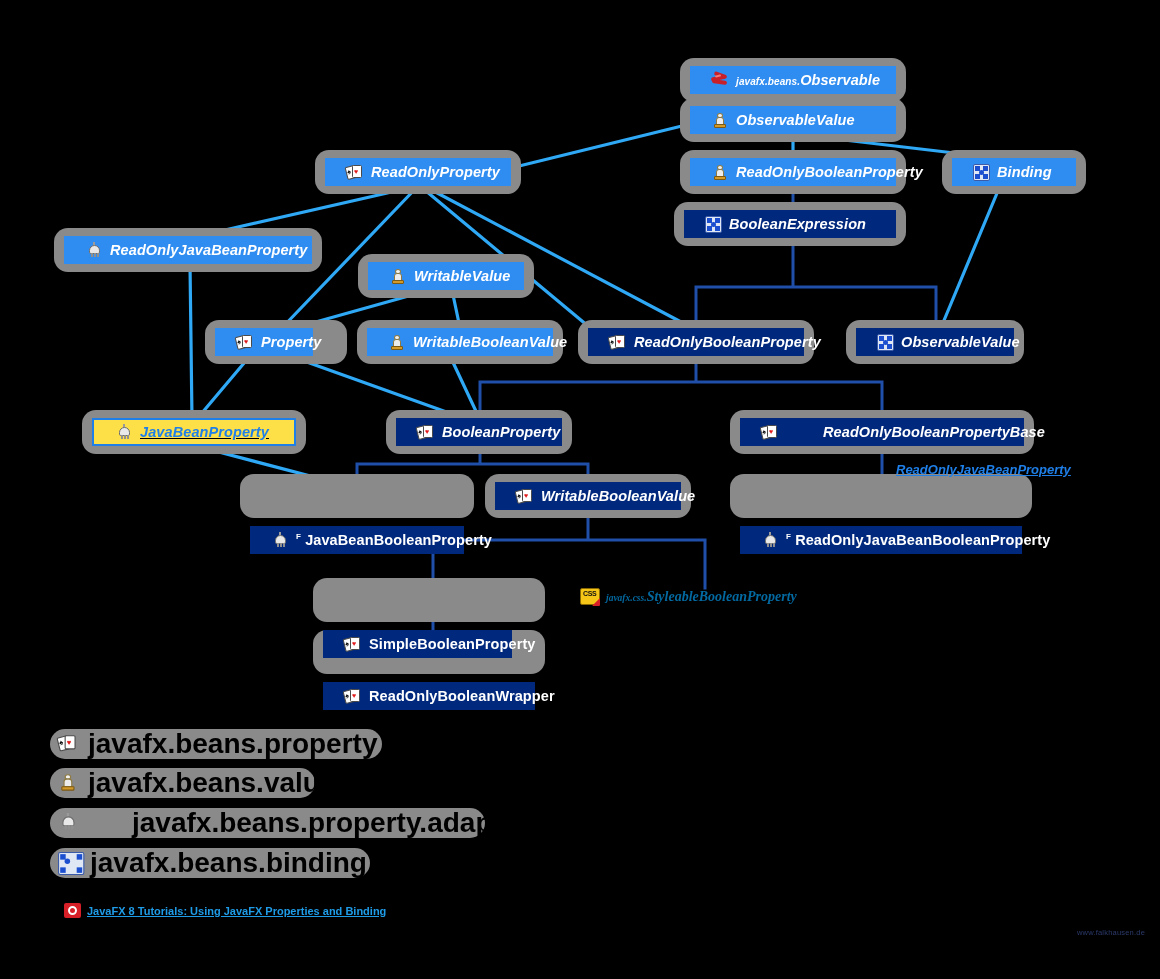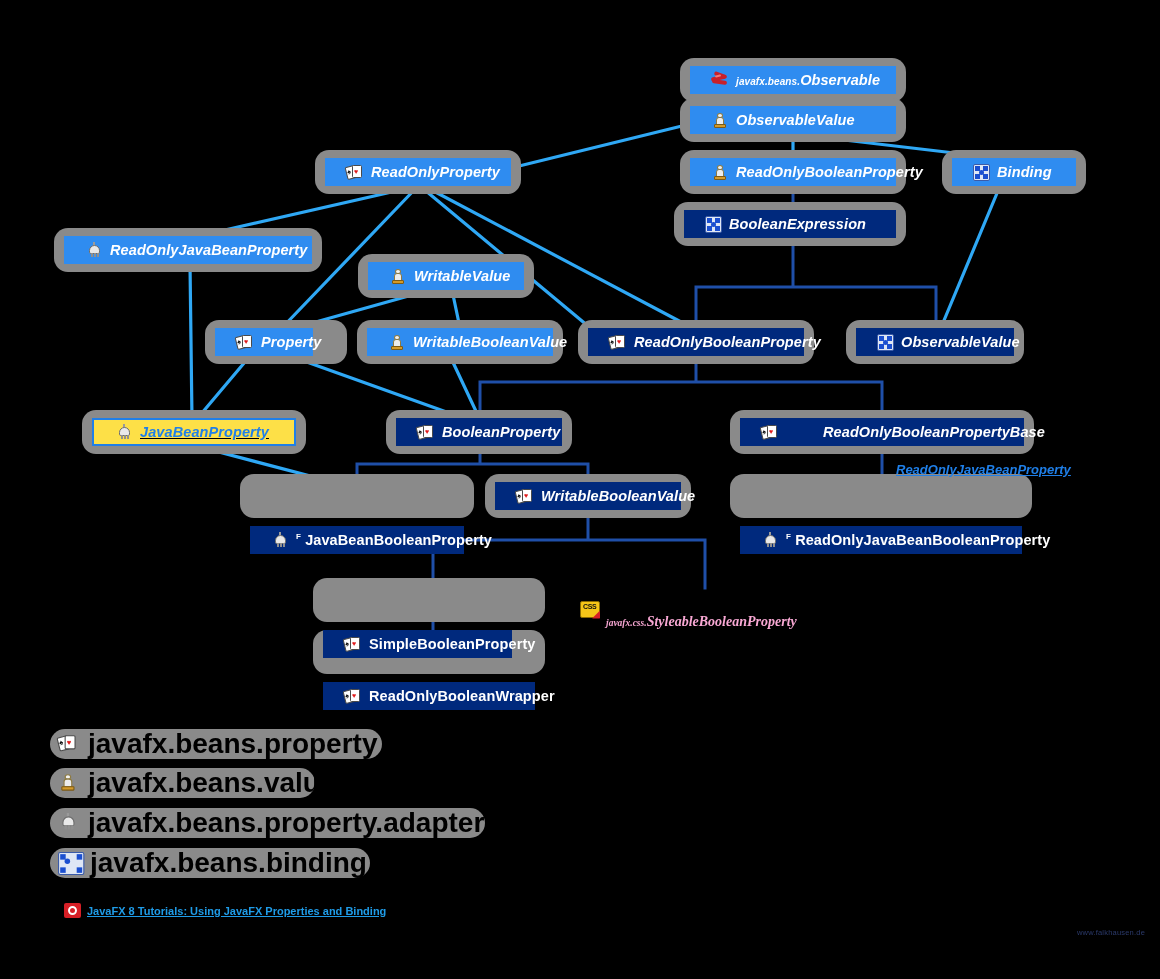--- a/index.html
+++ b/index.html
@@ -91,22 +91,22 @@
   .ico-stop{width:17px;height:15px;background:#d61f26;border-radius:2px;margin-right:6px;}
   .ico-stop .o{position:absolute;left:4px;top:3px;width:9px;height:9px;
       border:2px solid #fff;border-radius:50%;box-sizing:border-box;}
 
   
   .freelabel{position:absolute;z-index:4;white-space:nowrap;}
   .link-lbl{font-size:13px;font-weight:bold;font-style:italic;color:#1f7fe8;
             text-decoration:underline;}
   .link-lbl .gen{font-style:normal;color:#1f7fe8;}
   .styl{display:flex;align-items:center;}
-  .styl .txt{font-size:14px;font-weight:bold;font-style:italic;color:#f9a8d4;
-             font-family:"Liberation Serif","DejaVu Serif",serif;margin-top:26px;}
+  .styl .txt{font-size:14px;font-weight:bold;font-style:italic;color:#0369a1;
+             font-family:"Liberation Serif","DejaVu Serif",serif;}
   .styl .txt .pkg{font-size:9.5px;}
 
   
   .legend{position:absolute;z-index:3;display:flex;align-items:center;height:30px;
           padding:0 12px 0 8px;background:#8a8a8a;border-radius:15px;}
   .legend .ltxt{font-size:28px;font-weight:bold;color:#000;line-height:1;}
   .legend .ico{width:22px;height:19px;margin-right:8px;transform:scale(1.1);
                transform-origin:left center;}
 
   .srclink{position:absolute;z-index:3;display:flex;align-items:center;}
@@ -399,21 +399,21 @@
         <span class="ltxt">javafx.beans.property</span>
       </div>
       <div class="legend" style="left: 50px; top: 768px; width: 245px;">
         <span class="ico ico-pawn">
           <span class="head"></span>
           <span class="body"></span>
           <span class="base"></span>
         </span>
         <span class="ltxt">javafx.beans.value</span>
       </div>
-      <div class="legend" style="left: 50px; top: 808px; width: 415px;">
+      <div class="legend" style="left: 50px; top: 808px; width: 415px; gap: 44px;">
         <span class="ico ico-plug">
           <span class="wire"></span>
           <span class="cap"></span>
           <span class="pin p1"></span>
           <span class="pin p2"></span>
           <span class="pin p3"></span>
         </span>
         <span class="ltxt">javafx.beans.property.adapter</span>
       </div>
       <div class="legend" style="left: 50px; top: 848px; width: 300px;">

